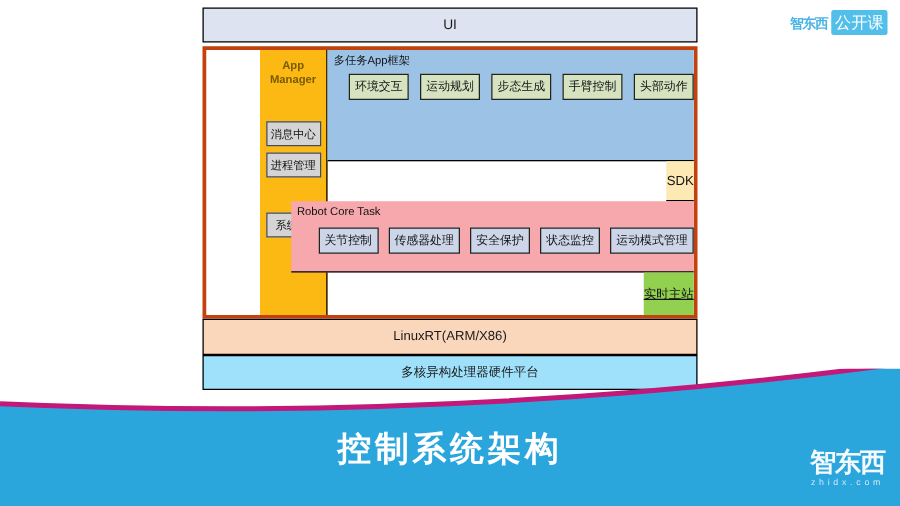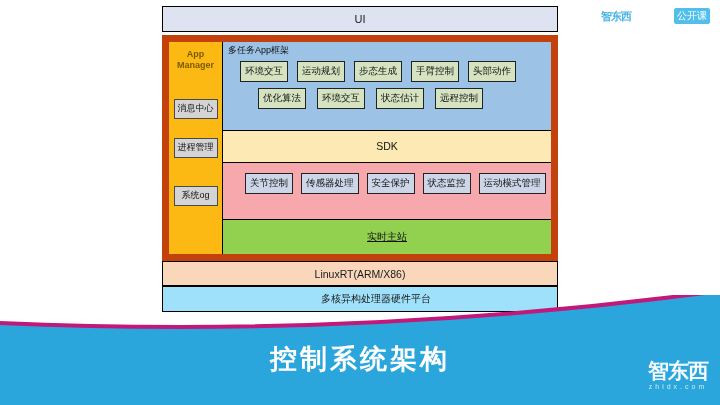--- a/index.html
+++ b/index.html
@@ -26,27 +26,26 @@
     opacity: 0.85;
     z-index: 40;
   }
   .wm-top .wm-mark {
     font-size: 11px;
     font-weight: bold;
     color: #2aa8e0;
     letter-spacing: -1px;
   }
   .wm-top .wm-badge {
-    font-size: 10px;
+    font-size: 13px;
     color: #ffffff;
     background: #34b4e8;
     border-radius: 2px;
     padding: 1px 3px;
     letter-spacing: 0;
-    margin-left: 40px;
   }
 
   
   .diagram {
     position: absolute;
     left: 162px;
     top: 6px;
     width: 396px;
     height: 306px;
     display: flex;
@@ -69,22 +68,23 @@
     height: 32px;
     background: #dde3f0;
     margin-bottom: 3px;
     font-size: 11px;
   }
 
   
   .body-wrap {
     flex: 1;
     display: flex;
-    border: 7px solid #c2410c;
-    box-sizing: border-box;
+    border: 3px solid #c2410c;
+    box-sizing: border-box;
+    padding-left: 43px;
   }
 
   
   .sidebar {
     width: 54px;
     background: #fcb813;
     box-sizing: border-box;
     border-right: 1px solid #000;
     display: flex;
     flex-direction: column;
@@ -106,29 +106,30 @@
     background: #d4d4d4;
     border: 1px solid #4a4a4a;
     box-sizing: border-box;
     display: flex;
     align-items: center;
     justify-content: center;
     font-size: 9px;
     color: #111;
   }
   .sb-chip.c1 { margin-top: 28px; }
-  .sb-chip.c2 { margin-top: 19px; }
+  .sb-chip.c2 { margin-top: 5px; }
   .sb-chip.c3 { margin-top: 28px; }
 
   
   .stack {
     flex: 1;
     display: flex;
     flex-direction: column;
     min-width: 0;
+    align-items: flex-end;
   }
 
   .row {
     box-sizing: border-box;
     position: relative;
     border-bottom: 1px solid #000;
   }
   .row:last-child { border-bottom: none; }
 
   
@@ -316,41 +317,28 @@
           <div class="chip-green">
             <span>步态生成</span>
           </div>
           <div class="chip-green">
             <span>手臂控制</span>
           </div>
           <div class="chip-green">
             <span>头部动作</span>
           </div>
         </div>
-        <div class="chips-row r2">
-          <div class="chip-green">
-            <span>优化算法</span>
-          </div>
-          <div class="chip-green">
-            <span>环境交互</span>
-          </div>
-          <div class="chip-green">
-            <span>状态估计</span>
-          </div>
-          <div class="chip-green">
-            <span>远程控制</span>
-          </div>
-        </div>
       </div>
 
       <div class="row row-sdk">
         <span>SDK</span>
       </div>
 
       <div class="row row-core">
+        <div class="row-label">Robot Core Task</div>
         <div class="chips-row core">
           <div class="chip-blue">
             <span>关节控制</span>
           </div>
           <div class="chip-blue">
             <span>传感器处理</span>
           </div>
           <div class="chip-blue">
             <span>安全保护</span>
           </div>

